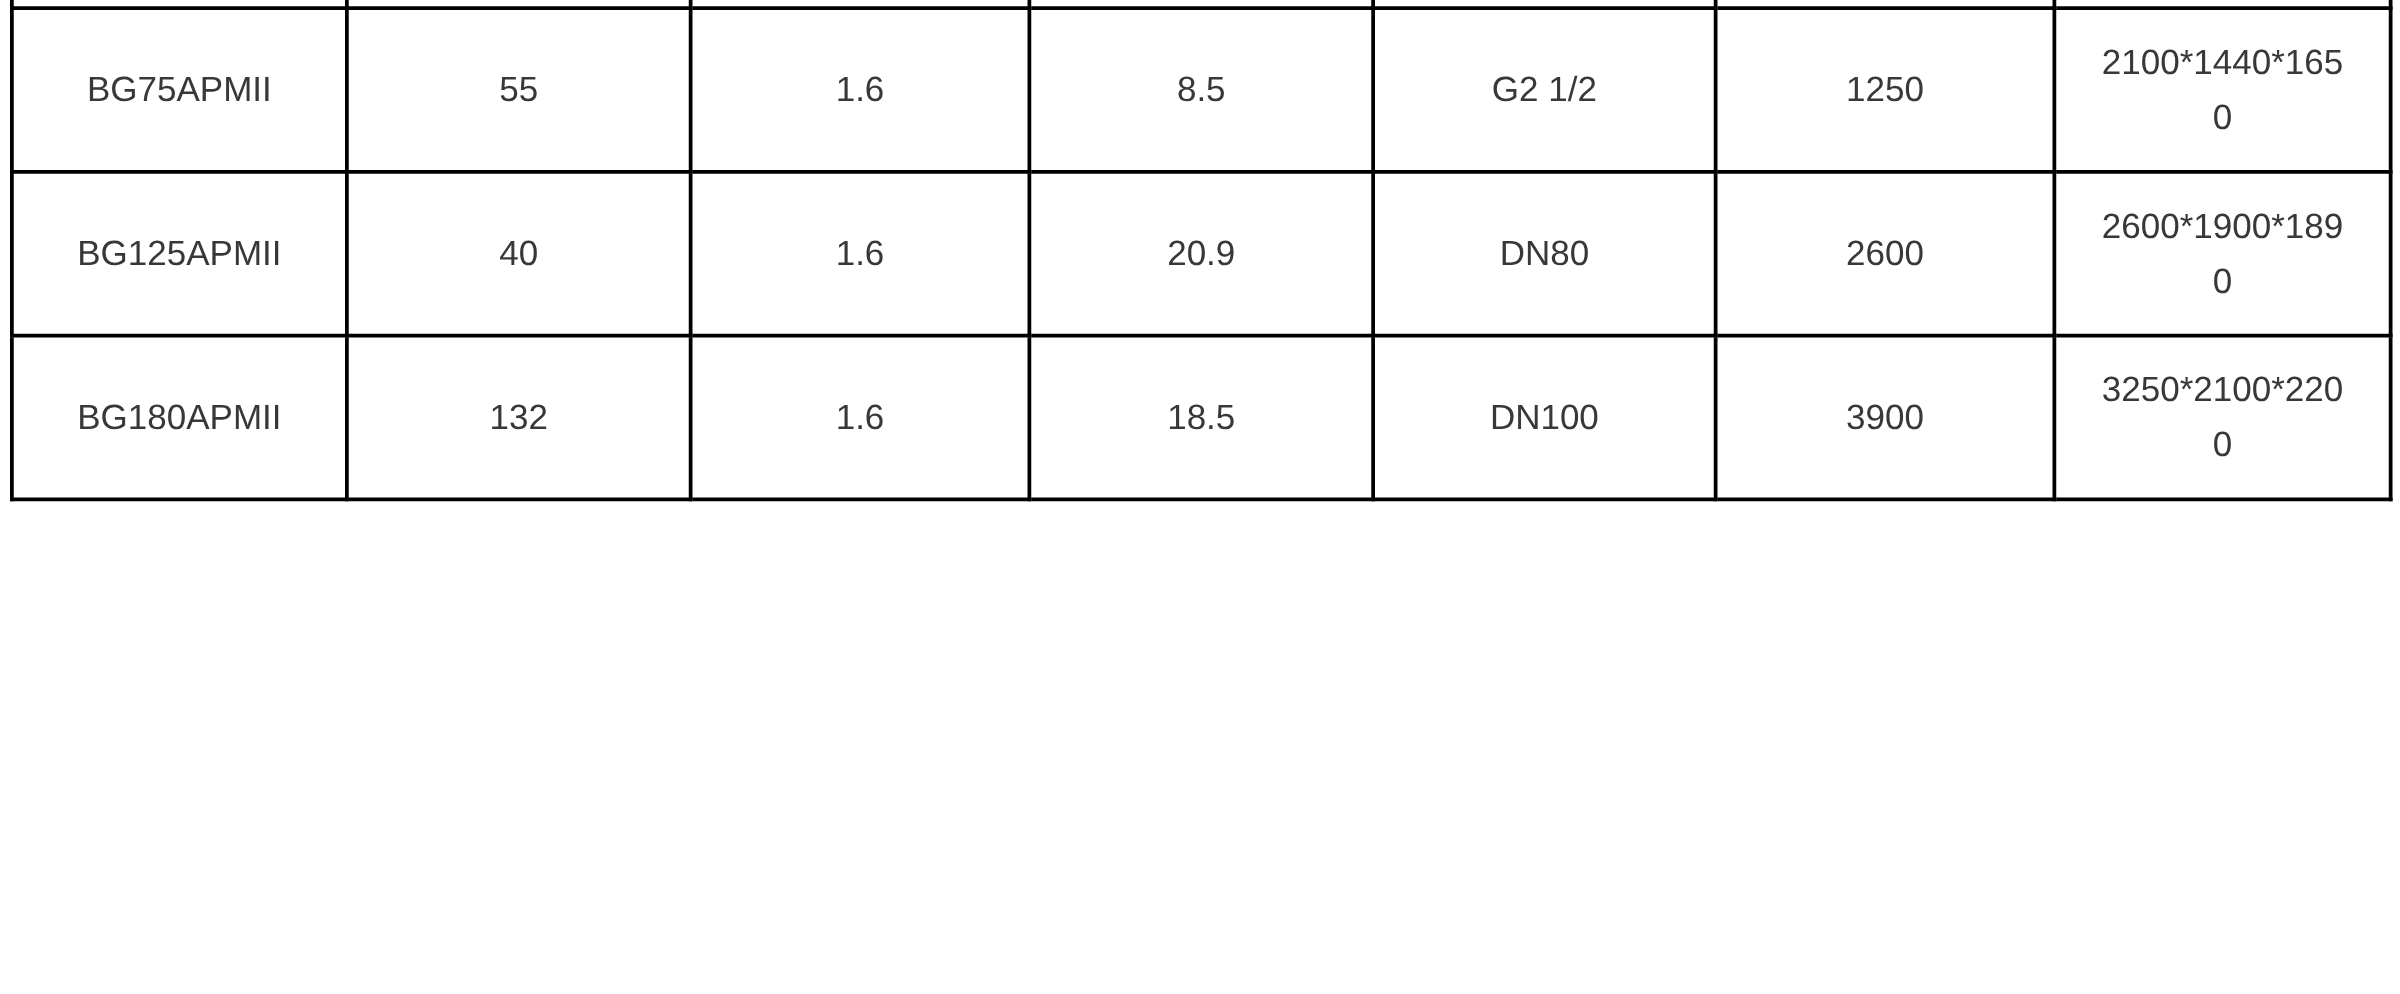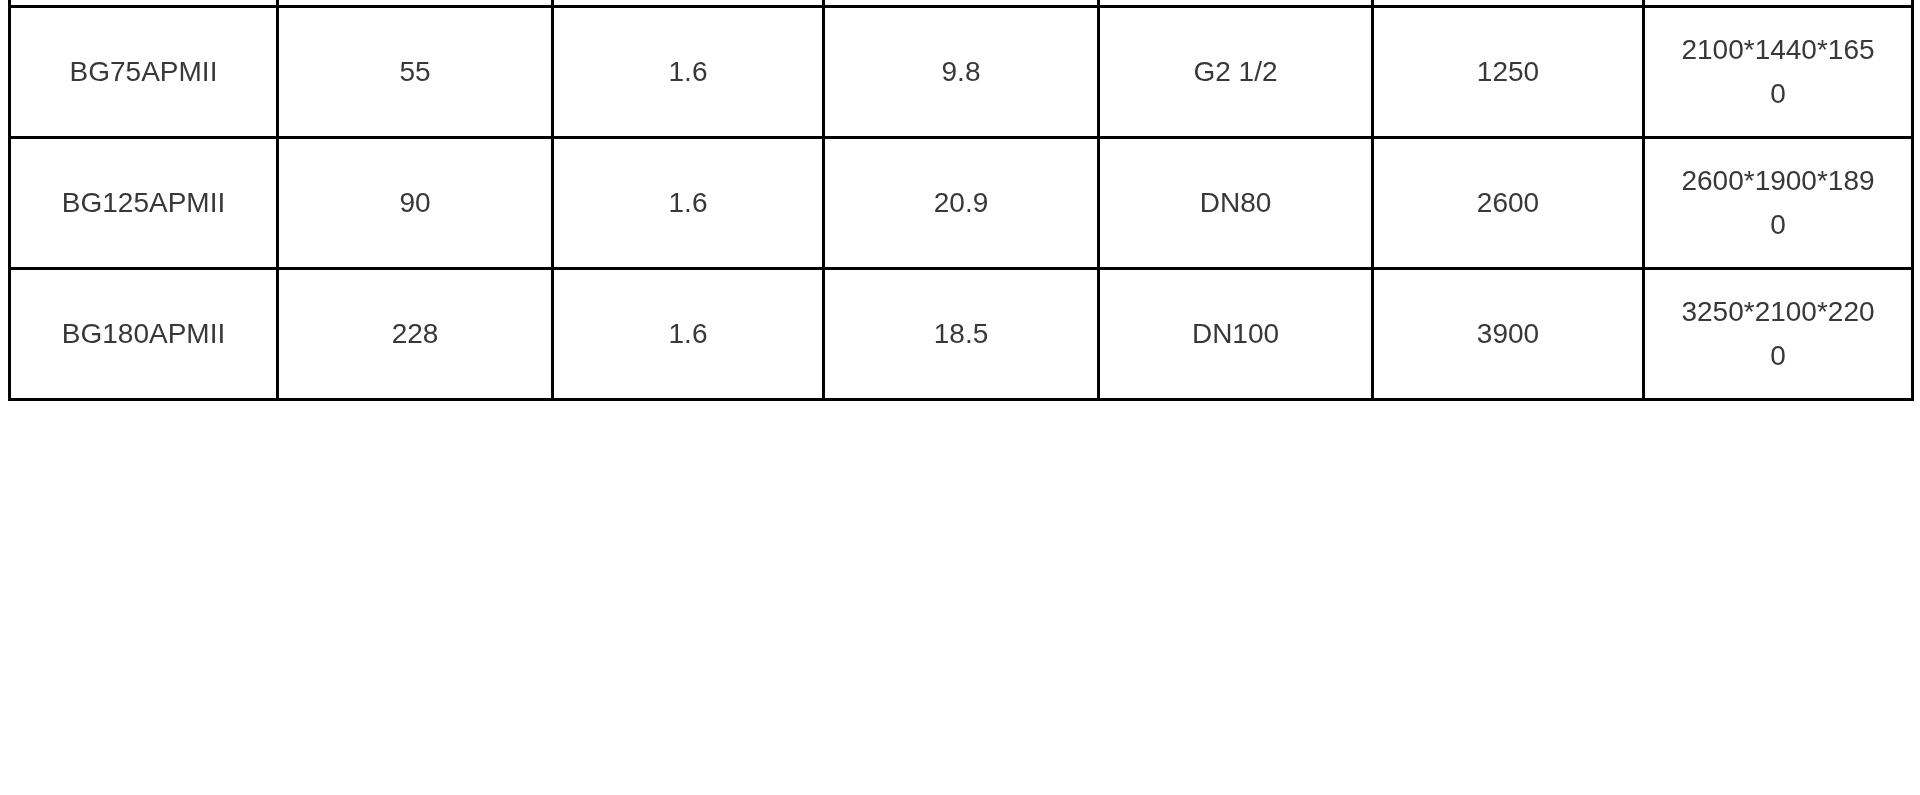--- a/index.html
+++ b/index.html
@@ -70,41 +70,41 @@
         <td></td>
         <td></td>
         <td></td>
         <td></td>
       </tr>
 
       <tr>
         <td>BG75APMII</td>
         <td>55</td>
         <td>1.6</td>
-        <td>9.8</td>
+        <td>8.5</td>
         <td>G2 1/2</td>
         <td>1250</td>
         <td><span class="dim-wrap">2100*1440*1650</span></td>
       </tr>
 
 
       <tr>
         <td>BG125APMII</td>
-        <td>90</td>
+        <td>40</td>
         <td>1.6</td>
         <td>20.9</td>
         <td>DN80</td>
         <td>2600</td>
         <td><span class="dim-wrap">2600*1900*1890</span></td>
       </tr>
 
 
       <tr>
         <td>BG180APMII</td>
-        <td>228</td>
+        <td>132</td>
         <td>1.6</td>
         <td>18.5</td>
         <td>DN100</td>
         <td>3900</td>
         <td><span class="dim-wrap">3250*2100*2200</span></td>
       </tr>
 
     </tbody>
   </table>
 </div>

